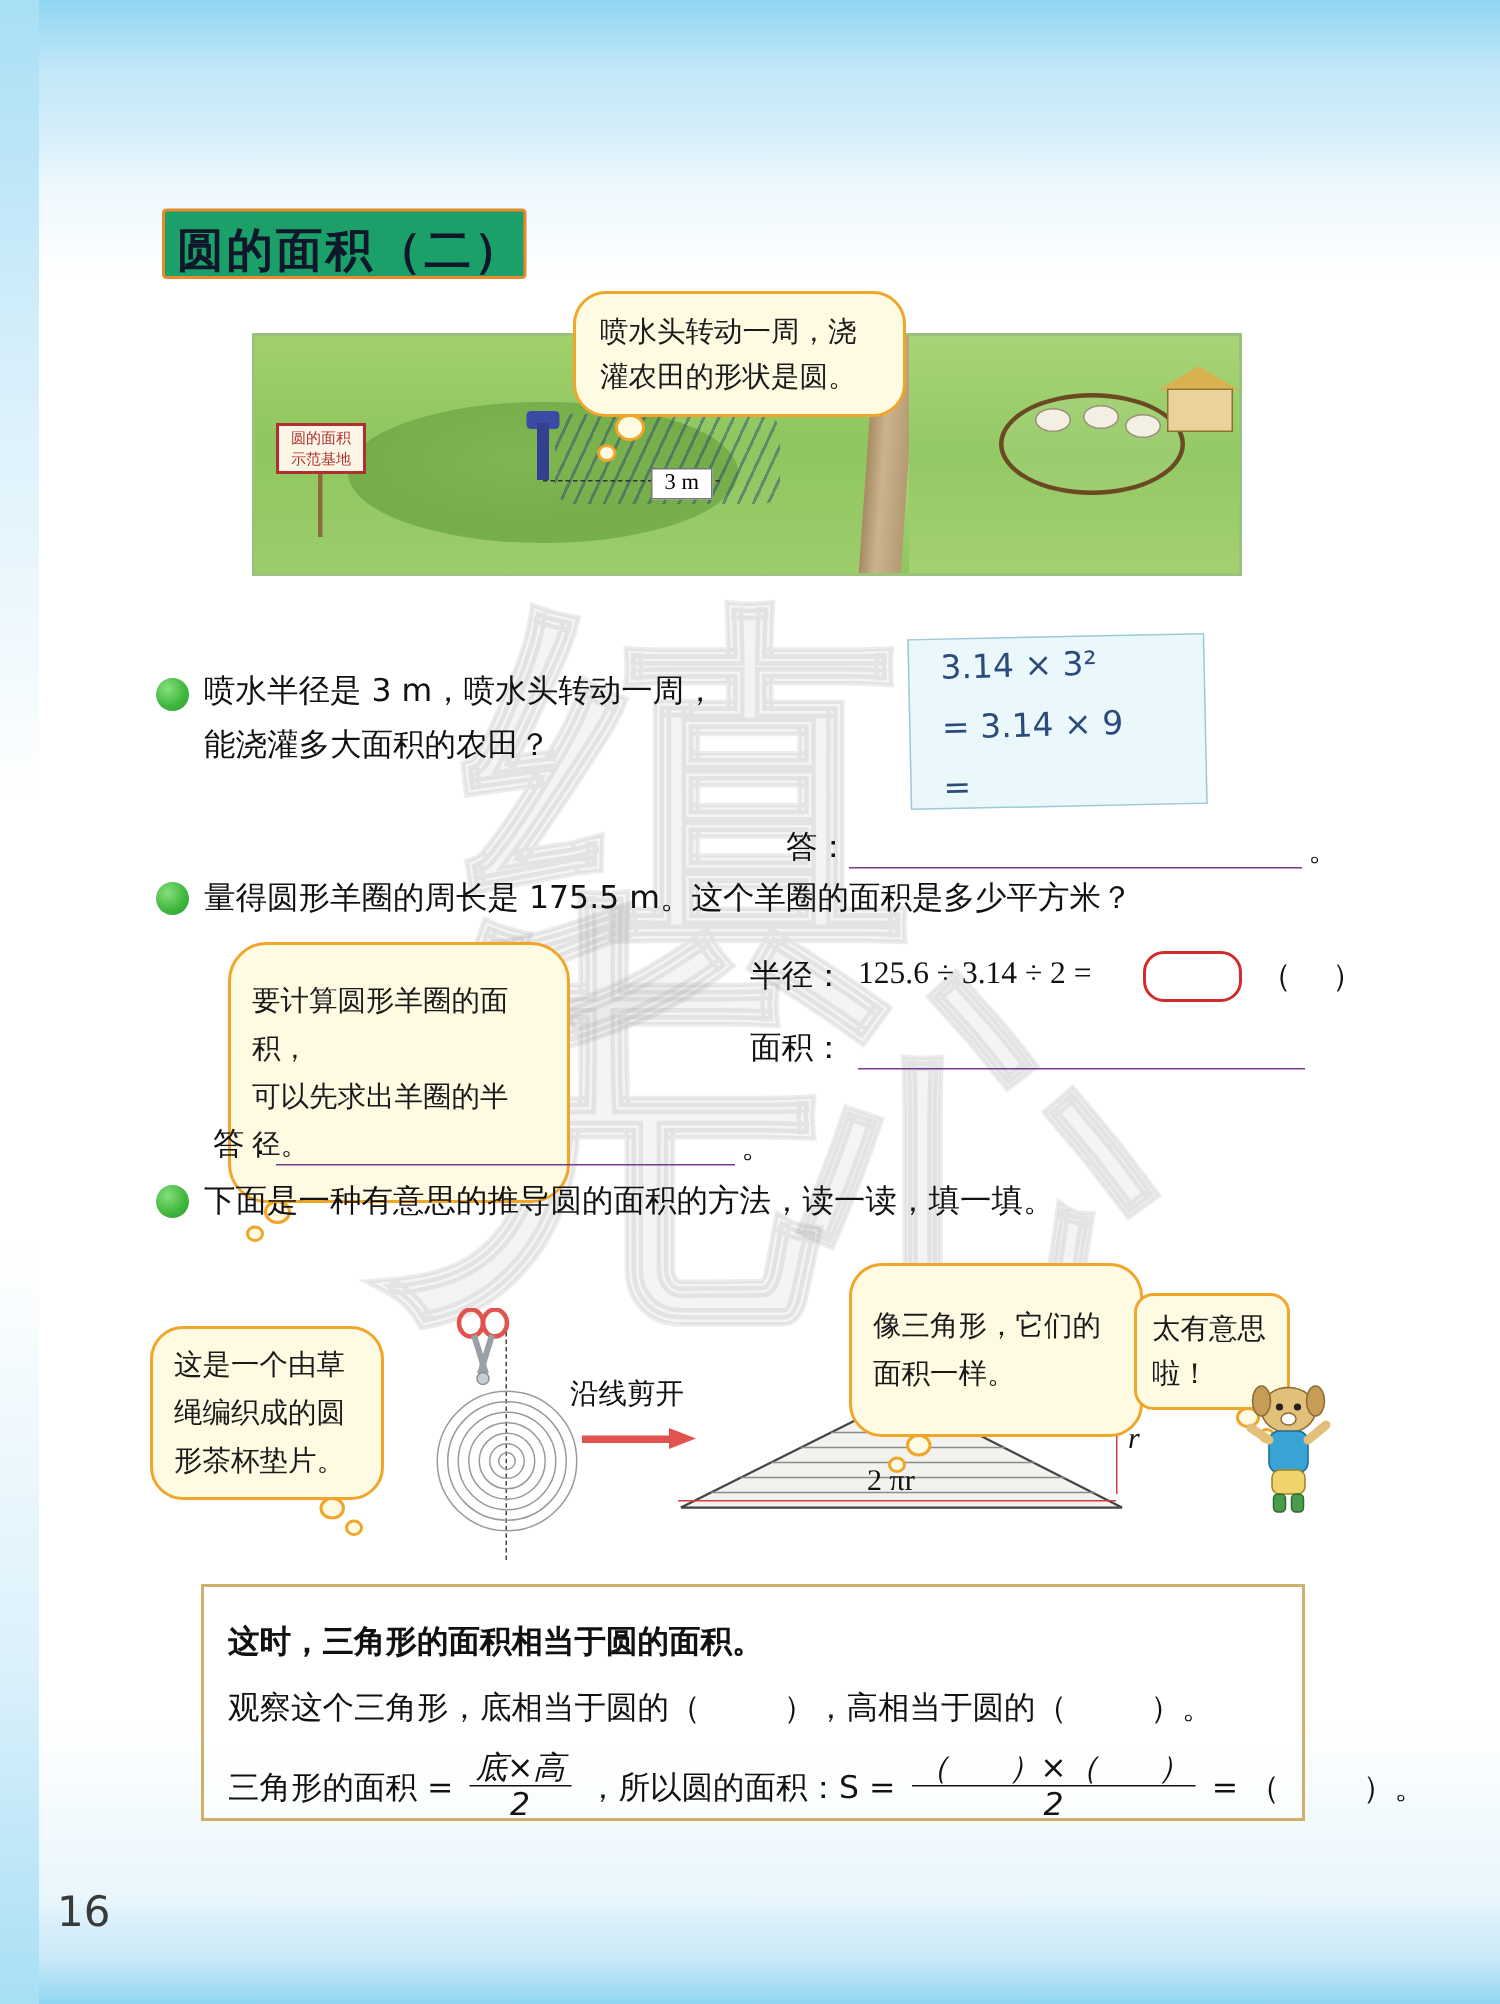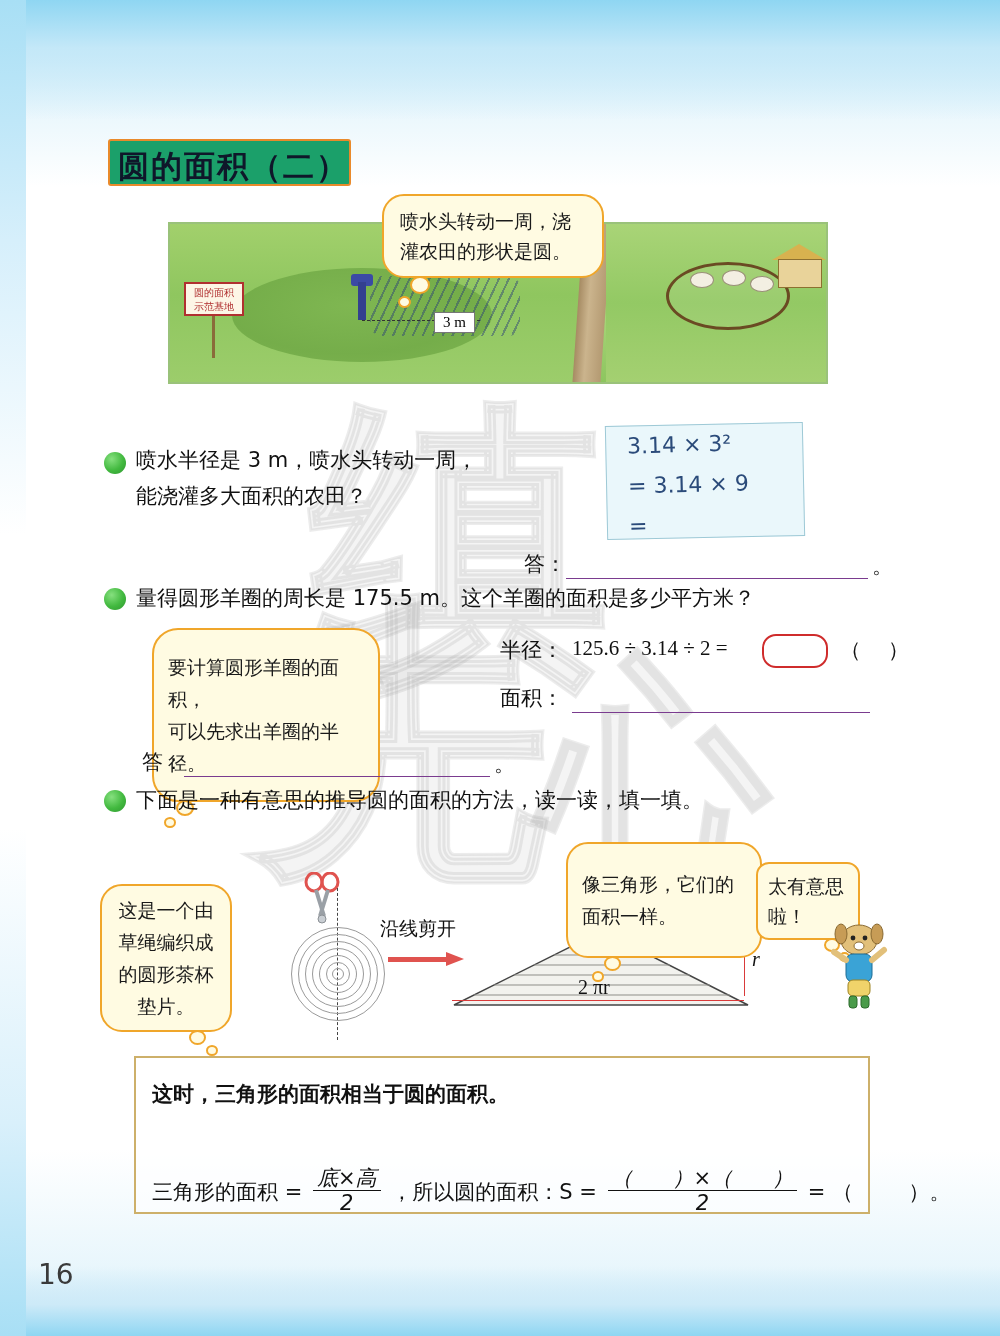--- a/index.html
+++ b/index.html
@@ -312,25 +312,24 @@
     border-radius: 26px;
     font-size: 19px;
     line-height: 32px;
     padding: 21px 14px;
   }
   .bubble-sheep .tail { width: 14px; height: 12px; left: 22px; bottom: -16px; }
   .bubble-sheep .tail2 { width: 8px; height: 7px; left: 10px; bottom: -28px; }
 
   .bubble-mat {
     left: 100px; top: 884px;
-    width: 132px;
+    width: 156px;
     font-size: 19px;
     line-height: 32px;
     padding: 8px 14px;
-    text-align: center;
   }
   .bubble-mat .tail { width: 13px; height: 11px; right: 24px; bottom: -15px; }
   .bubble-mat .tail2 { width: 8px; height: 7px; right: 12px; bottom: -26px; }
 
   .bubble-tri {
     left: 566px; top: 842px;
     width: 196px;
     font-size: 19px;
     line-height: 32px;
     padding: 24px 14px;
@@ -613,20 +612,27 @@
     <rect x="20" y="62" width="22" height="16" rx="5" fill="#f0d36a" stroke="#9e8322"></rect>
     <rect x="21" y="78" width="8" height="12" rx="3" fill="#4a9b4a" stroke="#2c6b2c"></rect>
     <rect x="33" y="78" width="8" height="12" rx="3" fill="#4a9b4a" stroke="#2c6b2c"></rect>
     <path d="M18 42 L6 34" stroke="#e2c07a" stroke-width="6" stroke-linecap="round"></path>
     <path d="M44 42 L56 32" stroke="#e2c07a" stroke-width="6" stroke-linecap="round"></path>
   </svg>
 
   <div class="bottom-box"></div>
   <div class="bb-line" style="left:152px; top:1080px;font-weight:bold;">这时，三角形的面积相当于圆的面积。</div>
 
+  <div class="bb-line" style="left:152px; top:1124px;">
+    <span>观察这个三角形，底相当于圆的（</span>
+    <span style="display:inline-block;width:42px;"></span>
+    <span>），高相当于圆的（</span>
+    <span style="display:inline-block;width:42px;"></span>
+    <span>）。</span>
+  </div>
 
   <div class="bb-line" style="left:152px; top:1168px;">
     <span>三角形的面积 =</span>
     <span class="frac">
       <span class="num">底×高</span>
       <span class="den">2</span>
     </span>
     <span>，所以圆的面积：S =</span>
     <span class="frac">
       <span class="num">

